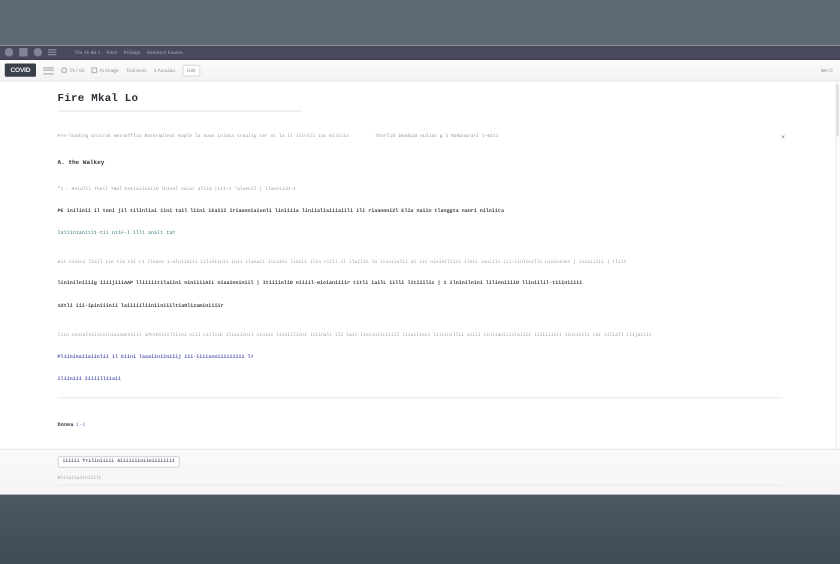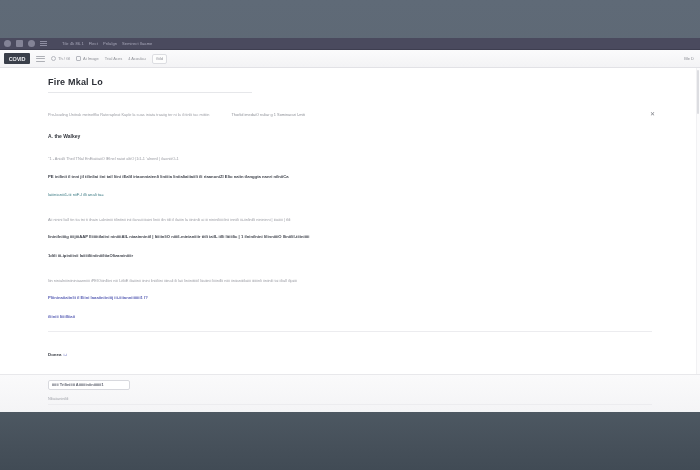--- a/index.html
+++ b/index.html
@@ -171,20 +171,21 @@
     flex: 0 0 auto;
     padding-right: 2px;
   }
 
   
   #doc {
     position: relative;
     height: 344px;
     background: #ffffff;
     overflow: hidden;
+    font-family: Liberation Mono, monospace;
   }
 
   #doc-inner {
     position: absolute;
     left: 48px;
     top: 8px;
     width: 604px;
   }
 
   

